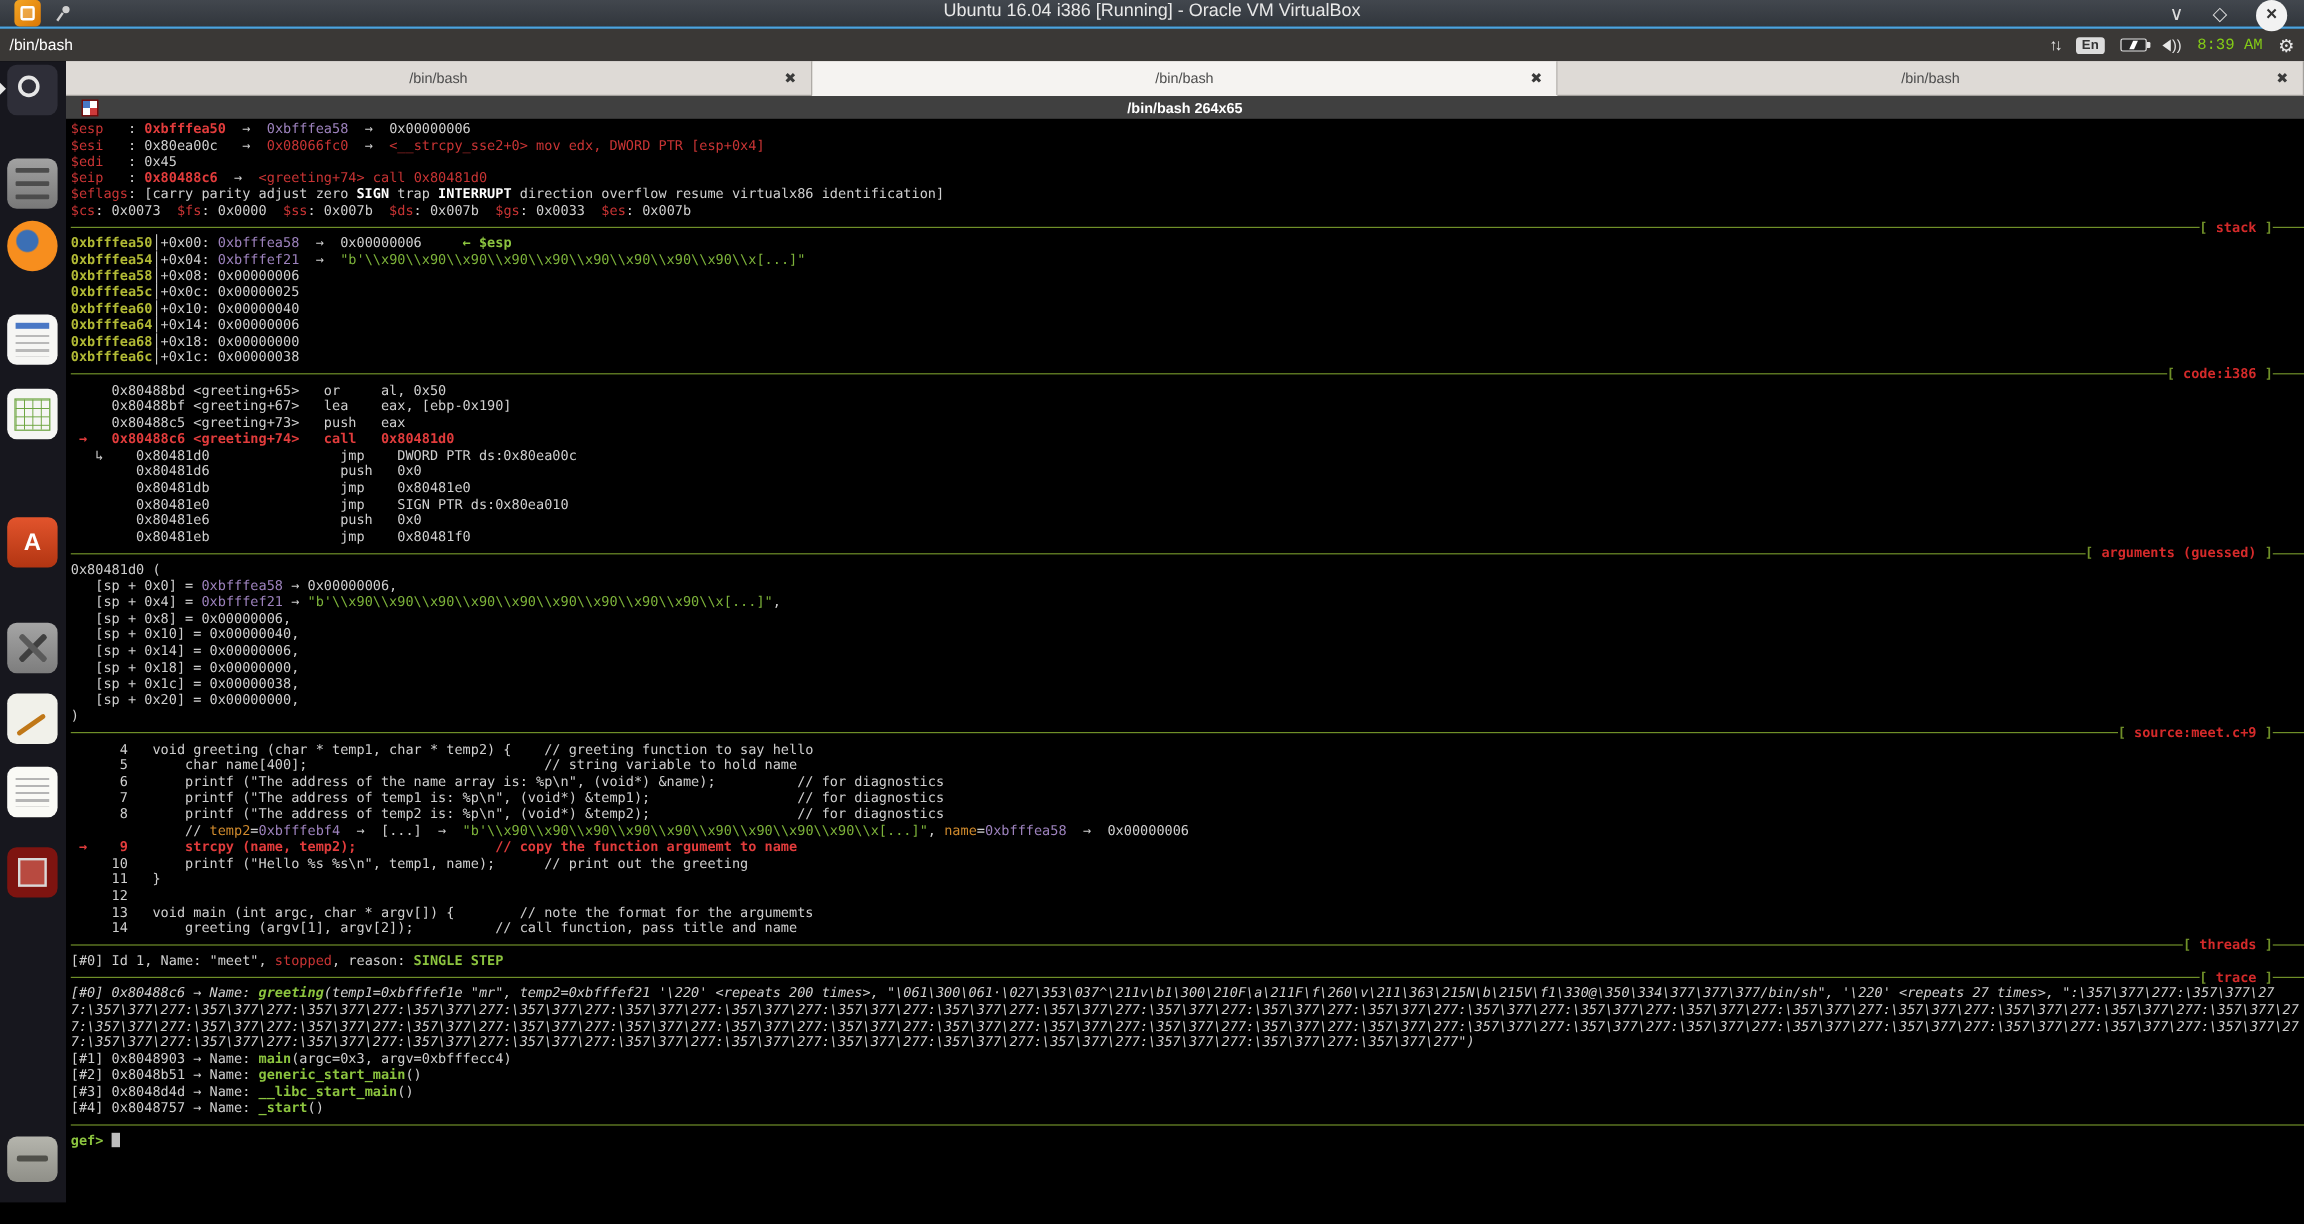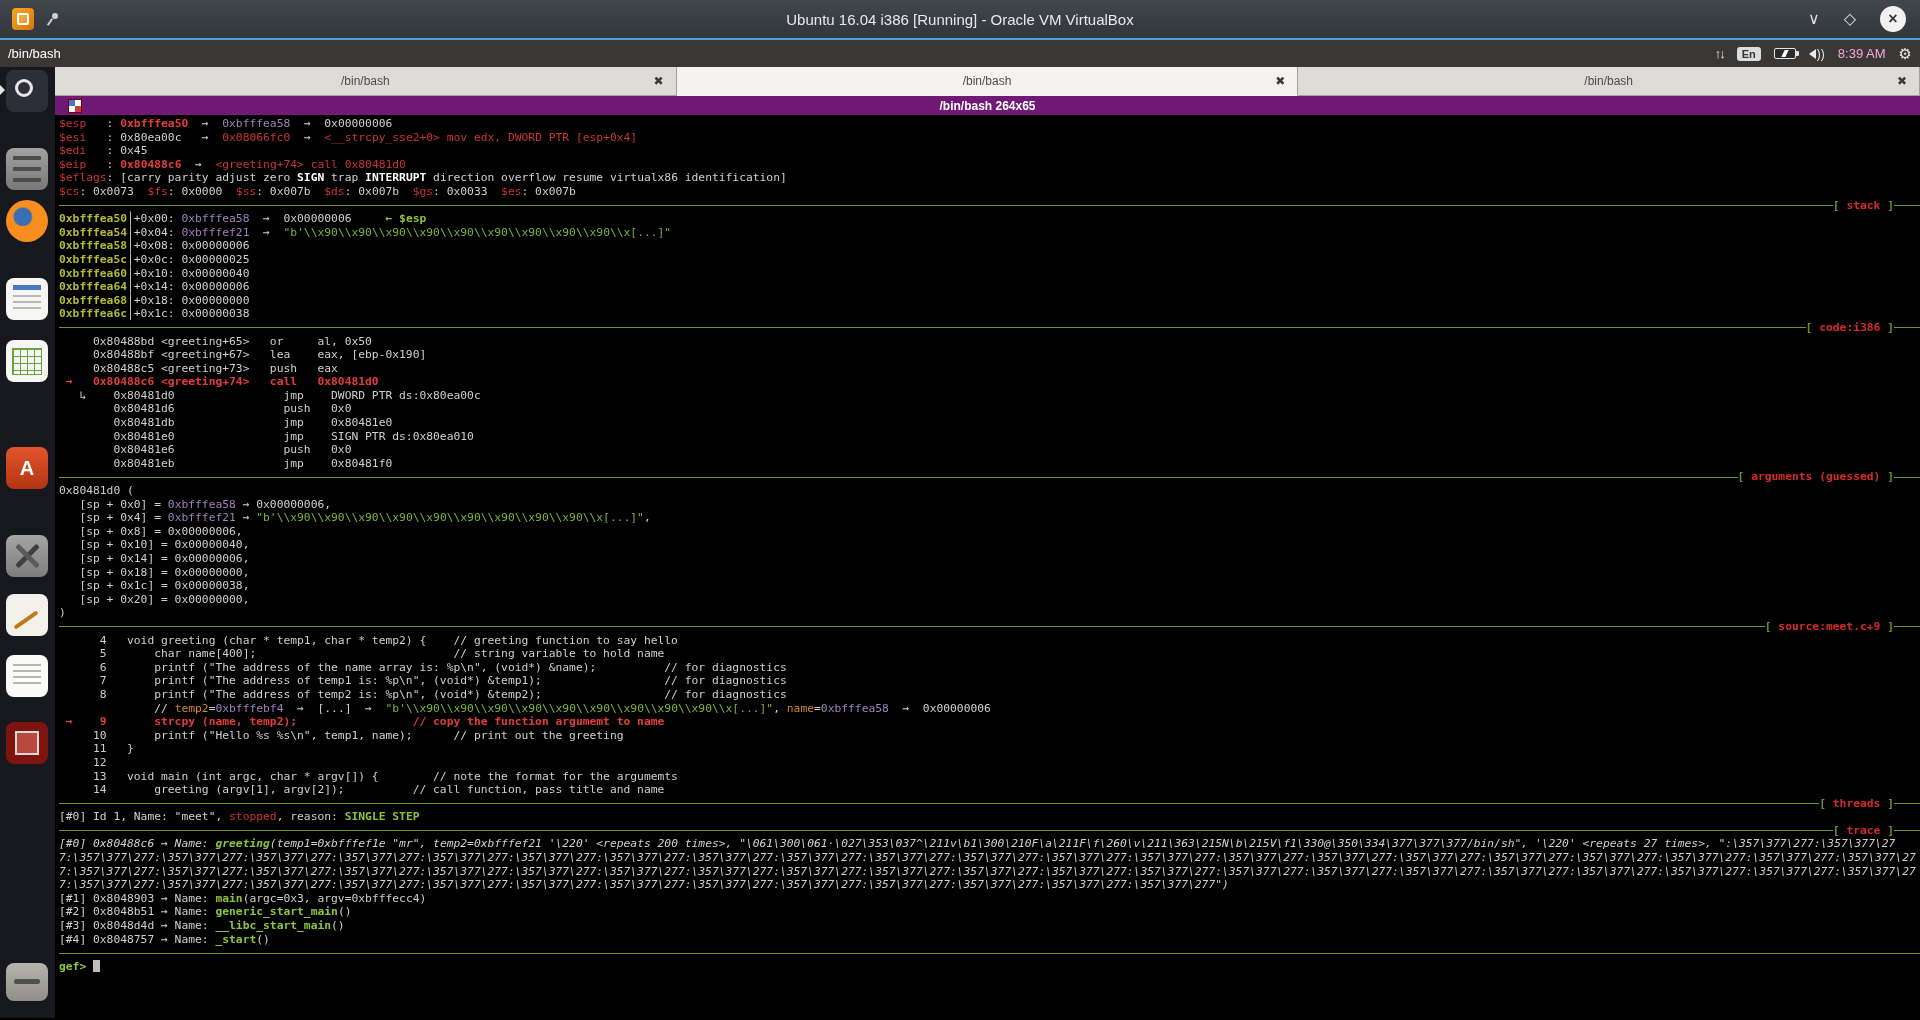--- a/index.html
+++ b/index.html
@@ -3,23 +3,23 @@
 <meta charset="utf-8">
 <style>
   * { box-sizing: border-box; }
   html,body { margin:0; padding:0; }
   body {
     width:1920px; height:1020px; overflow:hidden; background:#000;
     font-family:"Liberation Sans","DejaVu Sans",sans-serif;
   }
   
   .titlebar{
-    height:40px; background:linear-gradient(#42474e,#31363c);
+    height:24px; background:linear-gradient(#42474e,#31363c);
     border-bottom:2px solid #4ea3dd; position:relative;
-    display:flex; align-items:center; color:#e8e8e8; font-size:15px;
+    display:flex; color:#e8e8e8; font-size:15px;
   }
   .tb-title{ position:absolute; left:0; right:0; text-align:center; pointer-events:none; }
   .tb-left{ display:flex; align-items:center; gap:12px; margin-left:12px; }
   .vbox-logo{ width:22px; height:22px; border-radius:4px; position:relative;
     background:linear-gradient(135deg,#f5a623,#d97706); }
   .vbox-logo i{ position:absolute; left:5px; top:5px; width:12px; height:12px;
     background:#fff3; border:2px solid #fff; border-radius:2px; }
   .pin{ width:14px; height:14px; position:relative; }
   .pin i:first-child{ position:absolute; left:6px; top:1px; width:6px; height:6px; border-radius:50%; background:#cfcfcf; }
   .pin i:last-child{ position:absolute; left:3px; top:6px; width:2px; height:8px; background:#cfcfcf; transform:rotate(35deg); }
@@ -33,21 +33,21 @@
   .panel-right{ margin-left:auto; margin-right:8px; display:flex; align-items:center; gap:13px; }
   .neticon{ font-size:13px; letter-spacing:-2px; font-weight:bold; color:#e8e8e8; }
   .kbd{ background:#dcdcdc; color:#333; font-size:11px; font-weight:bold; padding:1px 5px; border-radius:3px; }
   .batt{ width:22px; height:11px; border:1px solid #e4e4e4; border-radius:2px; position:relative; background:#2c2c2c; }
   .batt::after{ content:""; position:absolute; right:-4px; top:2px; width:3px; height:5px; background:#e4e4e4; border-radius:0 1px 1px 0; }
   .batt i{ position:absolute; left:8px; top:1px; width:4px; height:7px; background:#fff; transform:skewX(-25deg); }
   .vol{ display:flex; align-items:center; }
   .vol i{ width:0; height:0; border-top:5px solid transparent; border-bottom:5px solid transparent; border-right:7px solid #e8e8e8; }
   .vol b{ font-weight:normal; color:#e8e8e8; font-size:12px; margin-left:1px; }
   .gear{ color:#e8e8e8; font-size:15px; }
-  .clock{ color:#f9a8d4; }
+  .clock{ color:#84cc16;font-family:Liberation Mono, monospace; }
   
   .main{ position:relative; height:951px; }
   .dock{ position:absolute; left:0; top:0; width:55px; height:100%; background:#17171e; }
   .dicon{ position:absolute; left:6px; width:42px; height:42px; border-radius:8px; }
   .d-dash{ background:#2e2e38; }
   .d-dash i{ position:absolute; left:9px; top:9px; width:18px; height:18px; border:3px solid #e6e6e6; border-radius:50%; }
   .d-ind{ position:absolute; left:0; width:0; height:0; border-top:5px solid transparent; border-bottom:5px solid transparent; border-left:5px solid #e6e6e6; }
   .d-files{ background:linear-gradient(#a2a2a2,#787878); }
   .d-files i{ position:absolute; left:7px; right:7px; height:4px; background:#4c4c4c; border-radius:1px; }
   .d-files i:nth-child(1){ top:8px; } .d-files i:nth-child(2){ top:19px; } .d-files i:nth-child(3){ top:30px; }
@@ -75,21 +75,21 @@
   .d-drawer{ background:linear-gradient(#b5b5ad,#8f8f88); height:38px; }
   .d-drawer i{ position:absolute; left:8px; right:8px; top:16px; height:5px; background:#50504a; border-radius:2px; }
   
   .termwin{ position:absolute; left:55px; top:0; right:0; height:100%; display:flex; flex-direction:column; }
   .tabbar{ height:29px; background:#c9c5c1; display:flex; }
   .tab{ flex:1 1 0; position:relative; display:flex; align-items:center; justify-content:center;
     background:#dedad6; border-right:1px solid #a3a09c; border-bottom:1px solid #a3a09c;
     color:#4c4c4c; font-size:12px; }
   .tab.active{ background:#f5f3f1; border-bottom:1px solid #f5f3f1; }
   .tab .tclose{ position:absolute; right:12px; color:#3a3a3a; font-size:12px; font-weight:bold; }
-  .redbar{ height:19px; background:#701a75; position:relative; display:flex; align-items:center; }
+  .redbar{ height:19px; background:#404040; position:relative; display:flex; align-items:center; }
   .redbar-title{ position:absolute; left:0; right:0; text-align:center; color:#fff; font-size:12px; font-weight:bold; }
   .winicon{ width:12px; height:12px; margin-left:14px; position:relative; z-index:1;
     background:conic-gradient(from 0deg at 50% 50%, #ffffff 0 25%, #cf3a3a 25% 50%, #ffffff 50% 75%, #4a78c5 75% 100%);
     outline:1px solid #7a0000; }
   .termbody{ flex:1; background:#000; padding:2px 0 0 4px; overflow:hidden;
     font-family:"DejaVu Sans Mono","DejaVu Sans",monospace; font-size:11.3px; line-height:13.6px; color:#cfcfcf; }
   .tl{ white-space:pre; height:13.6px; }
   .tl.wrap{ white-space:pre-wrap; word-break:break-all; height:auto;font-style:italic; }
   .sep{ display:flex; align-items:center; height:13.6px; white-space:pre; }
   .sline{ border-top:1px solid #6f8f28; height:0; display:block; }

